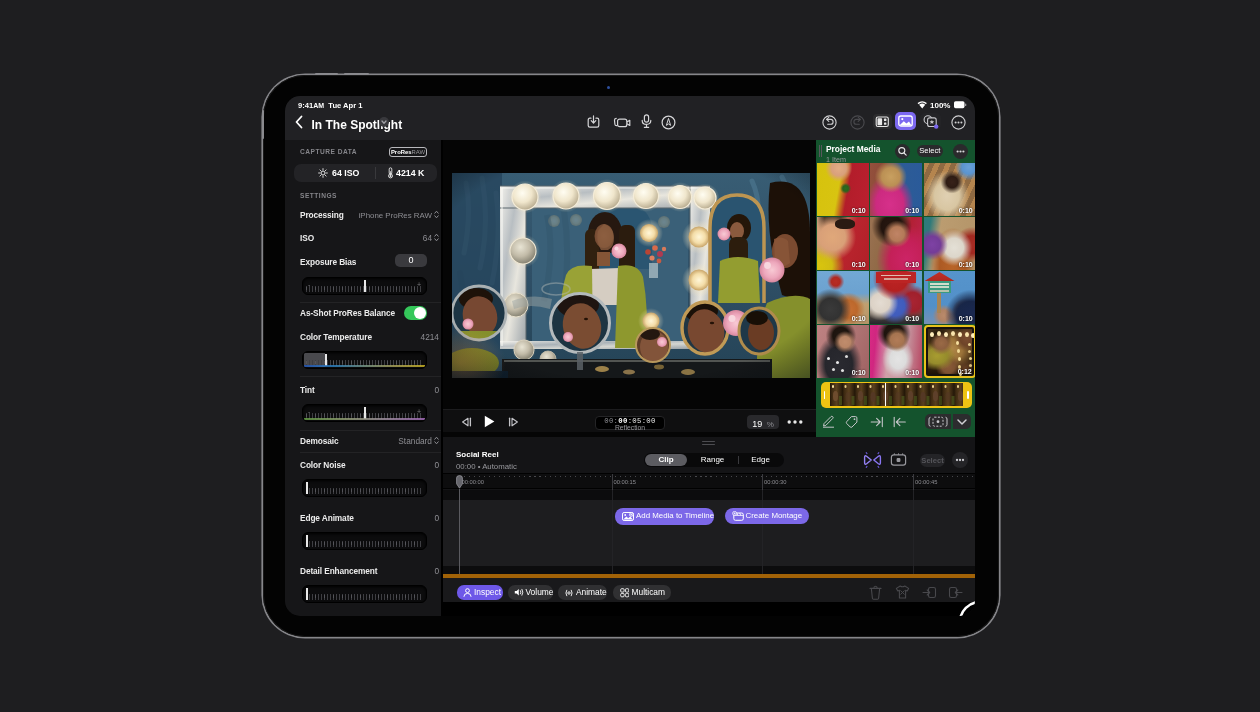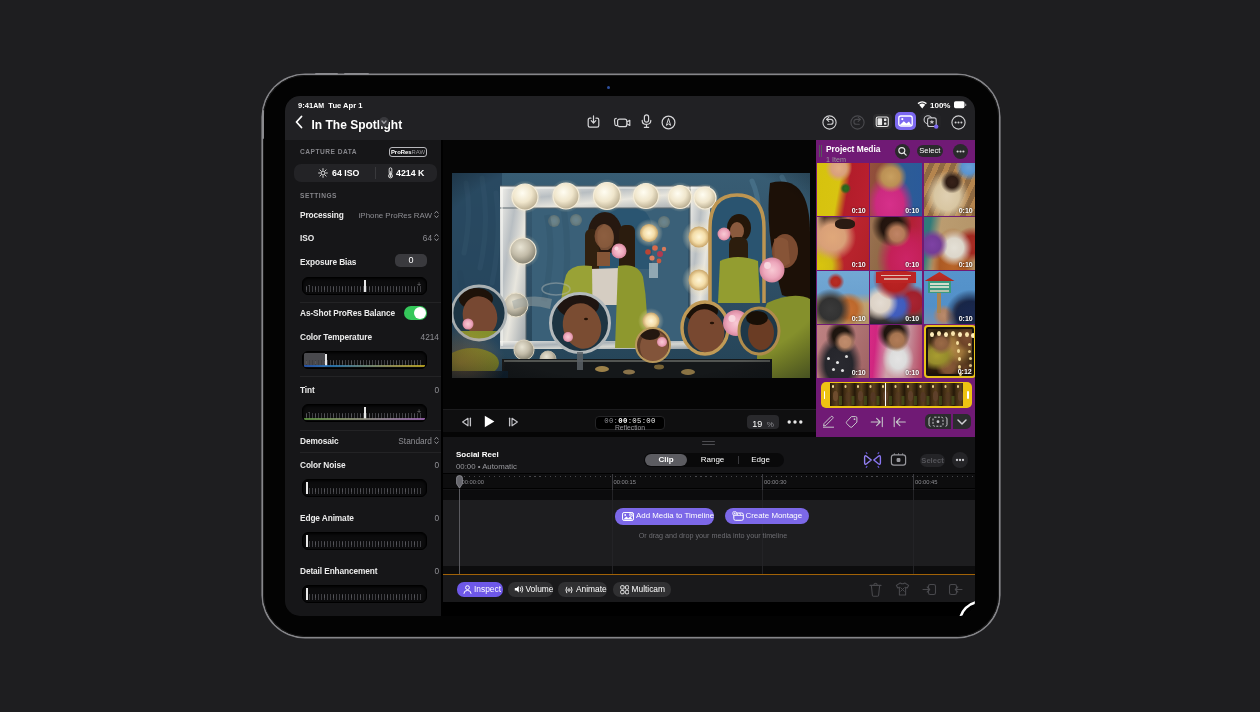--- a/index.html
+++ b/index.html
@@ -27,21 +27,21 @@
   .ticks { position:absolute; left:3px; right:3px; bottom:2px; height:6px;
     background:repeating-linear-gradient(90deg,#3e3e42 0px,#3e3e42 0.8px,transparent 0.8px,transparent 3px); }
   .ticks2 { position:absolute; left:3px; right:3px; bottom:4px; height:3px;
     background:repeating-linear-gradient(90deg,#55555a 0px,#55555a 0.8px,transparent 0.8px,transparent 9px); }
   .smark { position:absolute; top:2px; bottom:2px; width:1.6px; background:#e8e8e8; }
   .ud { display:inline-block; vertical-align:-1px; margin-left:2px; }
   .sep { position:absolute; left:15px; width:141px; height:1px; background:#232325; }
   
   #preview { position:absolute; left:158px; top:44px; width:375px; height:297px; background:#050505; }
   
-  #rpanel { position:absolute; left:531px; top:44px; width:159px; height:297px; background:#701a75; }
+  #rpanel { position:absolute; left:531px; top:44px; width:159px; height:297px; background:#14532d; }
   .thumb { position:absolute; width:52.2px; height:52.5px; overflow:hidden; }
   .dur { position:absolute; right:3px; bottom:2px; color:#fff; font-size:7px; font-weight:bold;
     text-shadow:0 0 2px rgba(0,0,0,.9); }
   .cbtn { position:absolute; background:#2a2a2c; border-radius:50%; }
   
   #timeline { position:absolute; left:158px; top:341px; width:532px; height:179px; background:#141416; }
   .pill { position:absolute; height:14.5px; border-radius:7px; background:#303032; color:#fff;
     font-size:8.4px; line-height:14.5px; }
   .gridline { position:absolute; width:1px; background:#232326; }
 </style>
@@ -720,23 +720,22 @@
     </div>
     <div class="abs" style="left:281.5px; top:71px; width:84.5px; height:15.5px; background:#7c68e8; border-radius:8px;">
       <svg class="icn" style="left:7px; top:3px;" width="12" height="10" viewBox="0 0 12 10">
         <rect x="1.8" y="2" width="9.5" height="7.3" rx="1.6" fill="none" stroke="#fff" stroke-width="1"></rect>
         <path d="M1.8 4.4 H11.3 M4.8 2 L6 4.4 M7.6 2 L8.8 4.4" stroke="#fff" stroke-width="0.8"></path>
         <circle cx="2.6" cy="2.4" r="2" fill="#7c68e8" stroke="#fff" stroke-width="0.8"></circle>
           <path d="M2.6 1.4 V3.4 M1.6 2.4 H3.6" stroke="#fff" stroke-width="0.7"></path>
       </svg>
       <div class="abs" style="left:21px; top:0; color:#fff; font-size:7.9px; line-height:15.5px; white-space:nowrap;">Create Montage</div>
     </div>
-    <div class="abs" style="left:0; top:94px; width:540px; text-align:center; color:#6e6e73; font-size:7.2px;">Or drag and drop your media into your timeline</div>
-
-    <div class="abs" style="left:0; top:137px; width:532px; height:28px; background:#19191b; border-top:1px solid #a16207;">
+
+    <div class="abs" style="left:0; top:137px; width:532px; height:28px; background:#19191b; border-top:4px solid #a16207;">
       <div class="pill" style="left:13.5px; top:7px; width:46px; background:#6e58e8;">
         <svg class="icn" style="left:6px; top:3px;" width="9" height="9" viewBox="0 0 9 9">
           <circle cx="4.5" cy="2.6" r="1.9" fill="none" stroke="#fff" stroke-width="1"></circle>
           <path d="M0.9 8.4 Q0.9 5.4 4.5 5.4 Q8.1 5.4 8.1 8.4" fill="none" stroke="#fff" stroke-width="1" stroke-linecap="round"></path>
         </svg>
         <div class="abs" style="left:17.5px; top:0; line-height:14.5px;">Inspect</div>
       </div>
       <div class="pill" style="left:64.5px; top:7px; width:45.5px;">
         <svg class="icn" style="left:6px; top:3.2px;" width="10" height="8.5" viewBox="0 0 10 8.5">
           <path d="M0.8 3 H2.6 L4.8 1 V7.5 L2.6 5.5 H0.8 Z" fill="#fff"></path>

